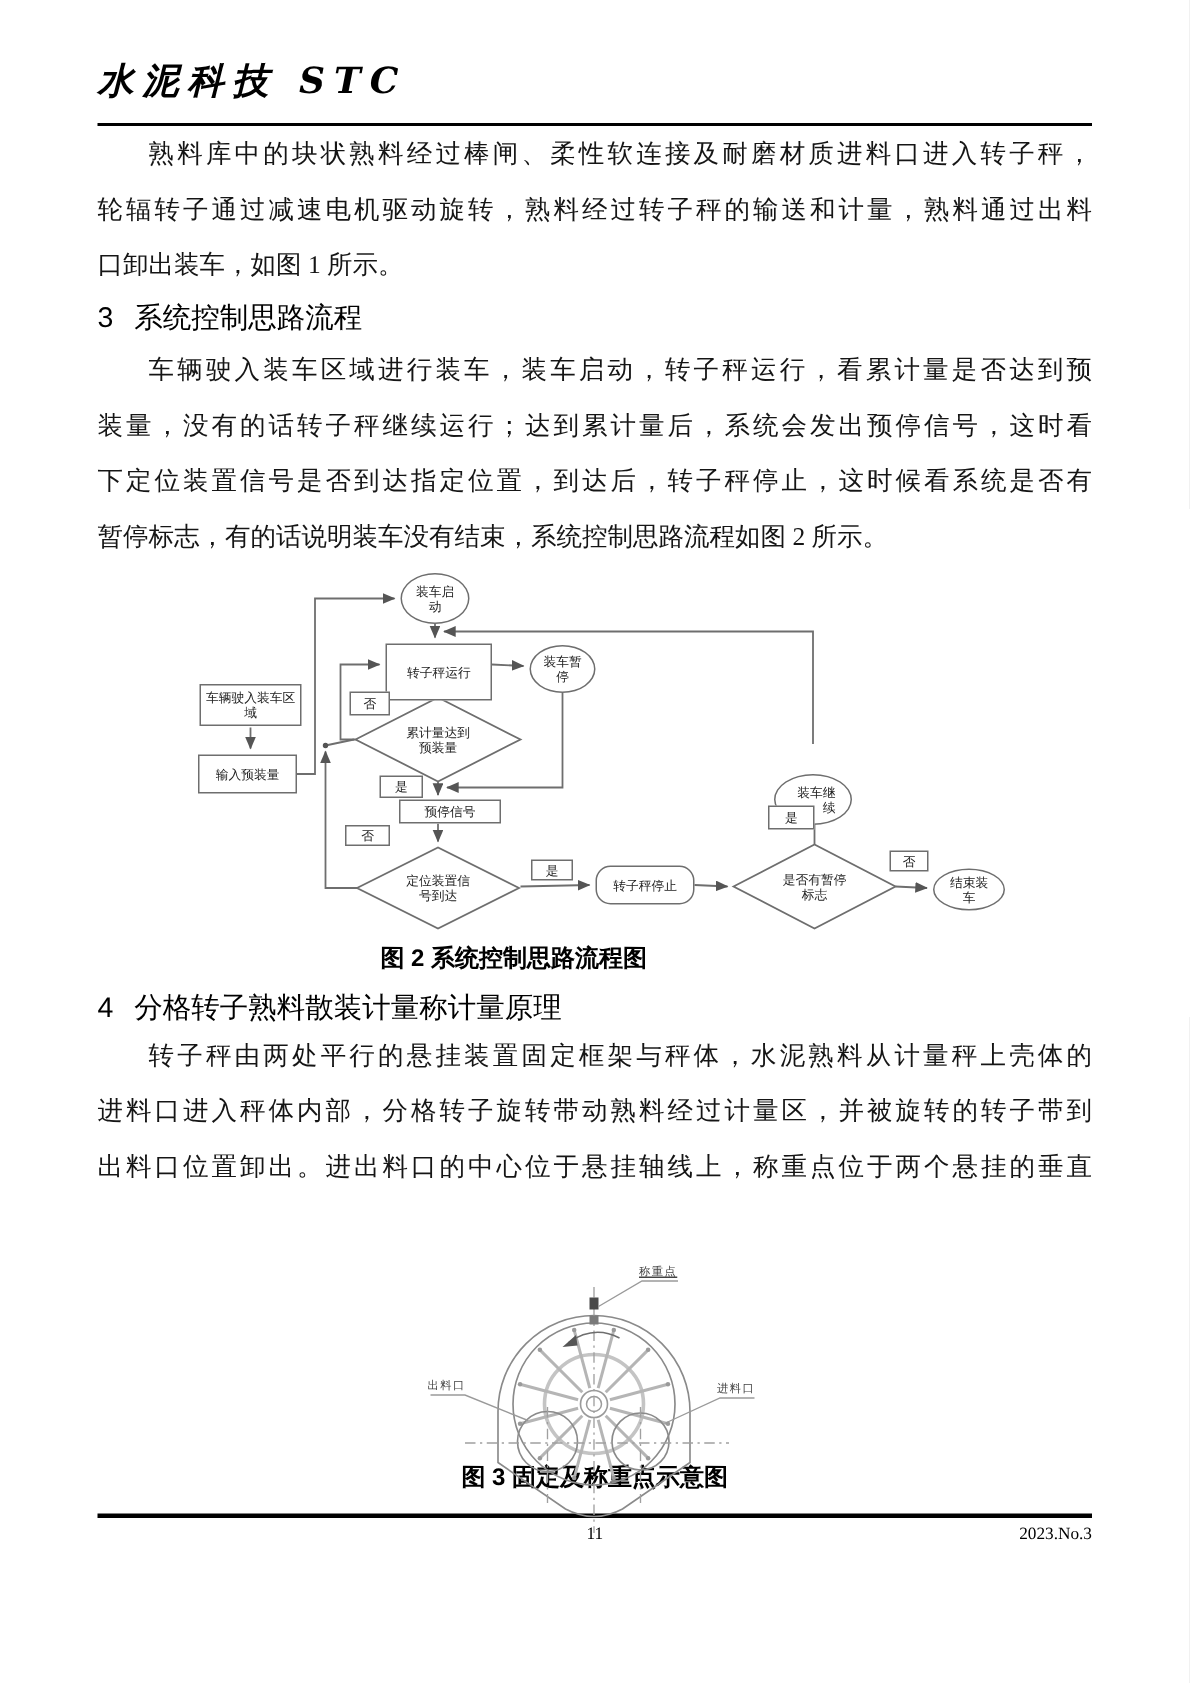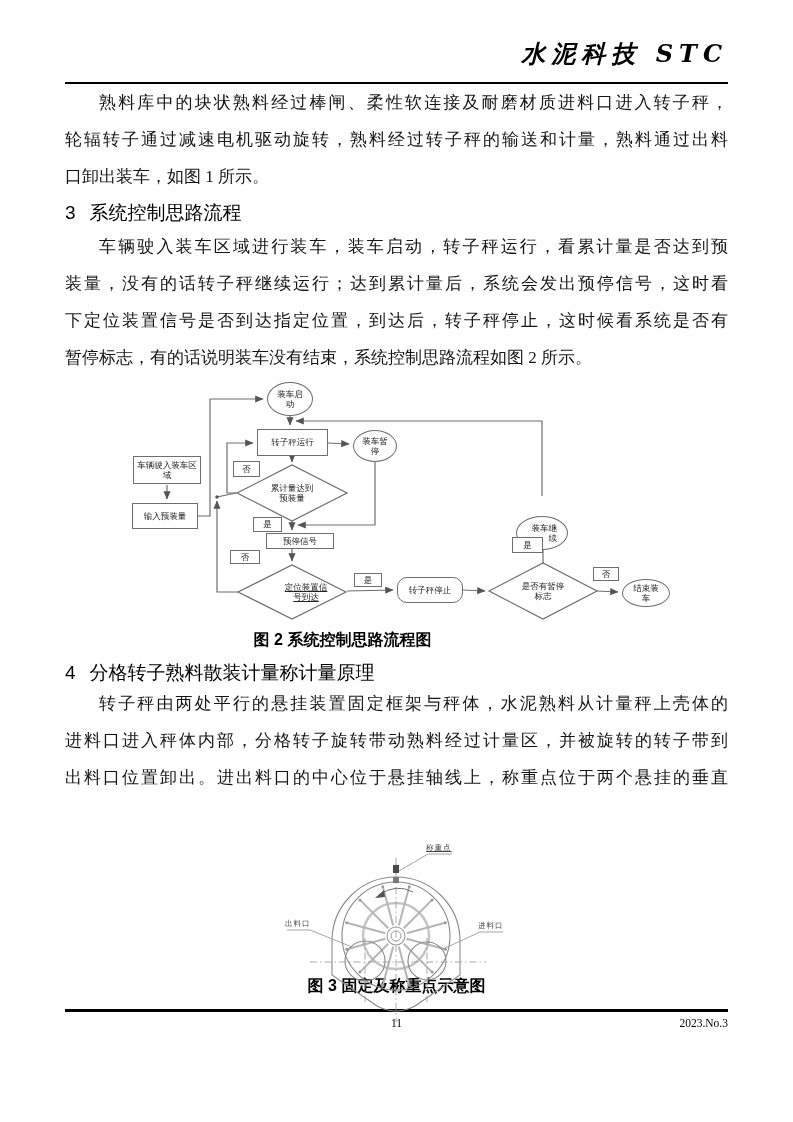--- a/index.html
+++ b/index.html
@@ -1,21 +1,21 @@
 <!DOCTYPE html>
 <html><head>
 <meta charset="utf-8">
 <style>
   html,body{margin:0;padding:0;background:#e8e8e8;}
   .page{position:relative;width:793px;height:1122px;background:#ffffff;overflow:hidden;
         font-family:"Liberation Serif","DejaVu Serif",serif;color:#111;}
   .content{padding:40px 65px 0 65px;}
 
   
-  .journal-title{margin:0;text-align:right;font-family:"DejaVu Serif","Liberation Serif",serif;
+  .journal-title{margin:0;text-align:left;font-family:"DejaVu Serif","Liberation Serif",serif;
         font-style:italic;font-weight:bold;font-size:24px;line-height:28px;letter-spacing:6px;color:#000;}
   .rule-top{margin-top:14px;border-top:2px solid #000;height:0;}
 
   
   .tline{font-size:17px;line-height:37px;text-align:justify;text-align-last:justify;color:#151515;}
   .tline.last{text-align-last:left;}
   .tline.ind{text-indent:2em;}
   .sec-head{margin:0;font-family:"Liberation Sans","DejaVu Sans",sans-serif;
         font-weight:normal;color:#000;}
   .sec-head .num{margin-right:14px;}
@@ -129,25 +129,25 @@
     </g>
     <g fill="#555">
       <circle cx="217" cy="497" r="1.8"></circle>
       <circle cx="292" cy="525" r="1.8"></circle>
     </g>
   </svg>
 
   <div class="fc-node fc-rect" style="left:133px;top:456px;width:68px;height:28px;padding:0 1px;">车辆驶入装车区域</div>
   <div class="fc-node fc-rect" style="left:132px;top:503px;width:66px;height:26px;">输入预装量</div>
   <div class="fc-node fc-oval" style="left:267px;top:382px;width:46px;height:34px;padding:0 8px;">装车启动</div>
-  <div class="fc-node fc-rect" style="left:257px;top:429px;width:71px;height:27px;">转子秤运行</div>
+  <div class="fc-node fc-rect" style="left:257px;top:429px;width:71px;height:38px;">转子秤运行</div>
   <div class="fc-node fc-oval" style="left:353px;top:430px;width:44px;height:32px;padding:0 7px;">装车暂停</div>
   <div class="fc-node fc-dlabel" style="left:270px;top:482px;width:44px;height:22px;">累计量达到预装量</div>
   <div class="fc-node fc-rect" style="left:266px;top:533px;width:68px;height:16px;">预停信号</div>
-  <div class="fc-node fc-dlabel" style="left:284px;top:581px;width:44px;height:22px;text-decoration:underline;">定位装置信号到达</div>
+  <div class="fc-node fc-dlabel" style="left:270px;top:581px;width:44px;height:22px;">定位装置信号到达</div>
   <div class="fc-node fc-rect" style="left:397px;top:577px;width:66px;height:26px;border-radius:10px;">转子秤停止</div>
   <div class="fc-node fc-dlabel" style="left:521px;top:580px;width:44px;height:22px;">是否有暂停标志</div>
   <div class="fc-node fc-oval" style="left:516px;top:516px;width:52px;height:34px;padding:0 10px;text-align:right;">装车继续</div>
   <div class="fc-node fc-oval" style="left:622px;top:579px;width:48px;height:28px;padding:0 9px;">结束装车</div>
 
   <div class="fc-node fc-branch" style="left:233px;top:461px;width:27px;height:16px;">否</div>
   <div class="fc-node fc-branch" style="left:253px;top:517px;width:29px;height:15px;">是</div>
   <div class="fc-node fc-branch" style="left:230px;top:550px;width:30px;height:14px;">否</div>
   <div class="fc-node fc-branch" style="left:354px;top:573px;width:28px;height:14px;">是</div>
   <div class="fc-node fc-branch" style="left:512px;top:537px;width:31px;height:16px;">是</div>

